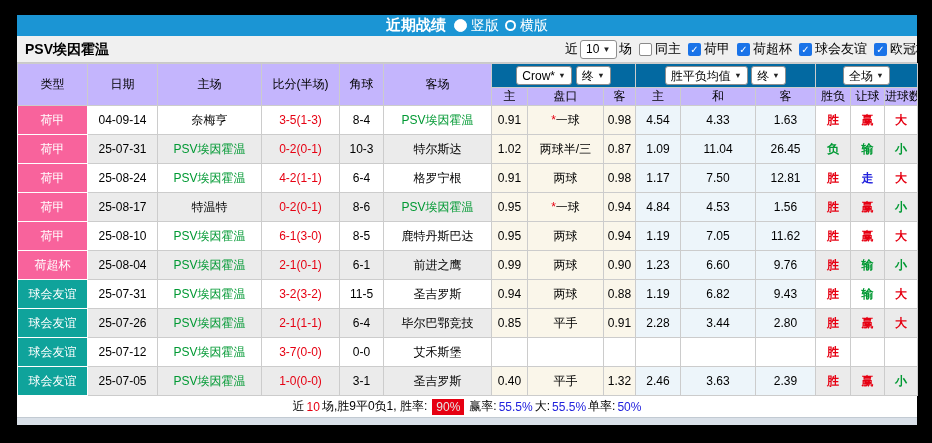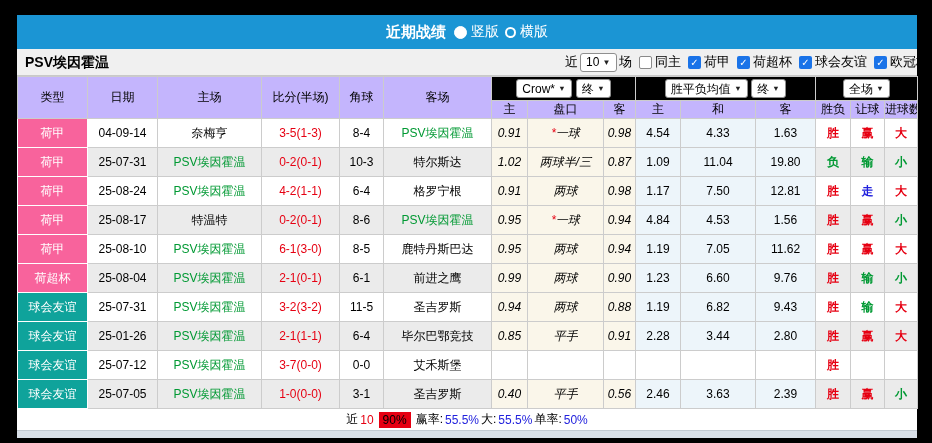--- a/index.html
+++ b/index.html
@@ -1,21 +1,21 @@
 <!DOCTYPE html>
 <html><head>
 <meta charset="utf-8">
 <style>
   * { box-sizing: border-box; margin: 0; padding: 0; }
   html,body { width: 932px; height: 443px; }
   body { background:#000; position:relative; font-family:"Liberation Sans",sans-serif; overflow:hidden; }
   .frame { position:absolute; left:17px; top:15px; width:900px; background:#fff; }
 
   
-  .titlebar { height:34px; background:#1b95d4; color:#fff; display:flex; align-items:center; justify-content:center; font-size:14px;text-align:right; }
+  .titlebar { height:21px; background:#1b95d4; color:#fff; display:flex; align-items:center; justify-content:center; font-size:14px;text-align:right; }
   .titlebar .title { font-weight:bold; font-size:15px; margin-right:2px; }
   .radio { width:11px; height:11px; border-radius:50%; display:inline-block; margin:0 4px 0 6px; }
   .radio.checked { background:#fff; border:1px solid #fff; width:13px; height:13px; }
   .radio.unchecked { border:2px solid #fff; background:transparent; }
 
   
   .filterbar { height:27px; background:#f0f0f0; position:relative; border-bottom:1px solid #c9c9c9; font-size:13px; }
   .team-title { position:absolute; left:8px; top:5px; font-weight:bold; font-size:14px; color:#000; }
   .filters { position:absolute; left:548px; top:0; height:100%; display:flex; align-items:center; gap:2px; white-space:nowrap; }
   .cb { width:13px; height:13px; background:#1a73e8; color:#fff; font-size:10px; line-height:13px; text-align:center; display:inline-block; border-radius:2px; margin-left:5px; cursor:pointer; }
@@ -26,41 +26,41 @@
   .sel { position:relative; display:inline-block; }
   .sel select { appearance:none; -webkit-appearance:none; -moz-appearance:none; border:1px solid #8f8f8f; border-radius:3px; background:#fff; font-size:12px; padding:1px 16px 1px 5px; height:19px; font-family:"Liberation Sans",sans-serif; }
   .sel::after { content:"▼"; position:absolute; right:4px; top:50%; transform:translateY(-50%) scale(.62); pointer-events:none; color:#222; }
 
   
   table { border-collapse:collapse; width:900px; table-layout:fixed; font-size:12px; text-align:center; color:#000; }
   th, td { border:1px solid #ccc; overflow:hidden; white-space:nowrap; }
   thead th { background:#c4b5fd; font-weight:normal; }
   tr.h1 th { height:24px; }
   tr.h2 th { height:14px; font-size:12px; }
-  tr.h1 th.grp { background:#000000; }
+  tr.h1 th.grp { background:#0369a1; }
   tbody td { height:29px; }
   tbody tr.alt td { background:#ebebeb; }
   td.type { padding:0; border-color:#fff; }
   .badge { display:block; height:28px; line-height:28px; color:#fff; font-size:12px; }
   .badge.pink { background:#f8639c; }
   .badge.teal { background:#0fa39b; }
   td.team.self { color:#009933; }
   td.score { color:#e60012; }
-  tbody td.odds { background:#faf6ea !important;font-style:italic; }
+  tbody td.odds { background:#faf6ea !important; }
   tbody td.avg { background:#edf5fa !important; }
   td .star { color:#e60012; }
   td.res { font-weight:bold; }
   .red { color:#e60012; }
   .green { color:#009933; }
   .blue { color:#2222dd; }
 
   
   .footer { height:21px; display:flex; align-items:center; justify-content:center; font-size:12px; background:#fff; }
   .footer span { margin:0 1px; }
-  .footer .badge-pct { background:#e60012; color:#000000; padding:1px 4px; margin:0 4px; }
+  .footer .badge-pct { background:#e60012; color:#e5e5e5; padding:1px 4px; margin:0 4px; }
   .scrollstrip { height:8px; background:#d9e0e8; border-top:1px solid #c2cad2; }
 </style>
 </head>
 <body>
 
 <div class="frame">
 
   <div class="titlebar">
     <span class="title">近期战绩</span>
     <span class="radio checked"></span>
@@ -166,21 +166,21 @@
           <td>25-07-31</td>
           <td class="team self">PSV埃因霍温</td>
           <td class="score">0-2(0-1)</td>
           <td>10-3</td>
           <td class="team">特尔斯达</td>
           <td class="odds">1.02</td>
           <td class="odds">两球半/三</td>
           <td class="odds">0.87</td>
           <td class="avg">1.09</td>
           <td class="avg">11.04</td>
-          <td class="avg">19.80</td>
+          <td class="avg">26.45</td>
           <td class="res green">负</td>
           <td class="res green">输</td>
           <td class="res green">小</td>
         </tr>
         <tr>
           <td class="type">
             <span class="badge pink">荷甲</span>
           </td>
           <td>25-08-24</td>
           <td class="team self">PSV埃因霍温</td>
@@ -270,21 +270,21 @@
           <td class="avg">6.82</td>
           <td class="avg">9.43</td>
           <td class="res red">胜</td>
           <td class="res green">输</td>
           <td class="res red">大</td>
         </tr>
         <tr class="alt">
           <td class="type">
             <span class="badge teal">球会友谊</span>
           </td>
-          <td>25-01-26</td>
+          <td>25-07-26</td>
           <td class="team self">PSV埃因霍温</td>
           <td class="score">2-1(1-1)</td>
           <td>6-4</td>
           <td class="team">毕尔巴鄂竞技</td>
           <td class="odds">0.85</td>
           <td class="odds">平手</td>
           <td class="odds">0.91</td>
           <td class="avg">2.28</td>
           <td class="avg">3.44</td>
           <td class="avg">2.80</td>
@@ -315,34 +315,35 @@
           <td class="type">
             <span class="badge teal">球会友谊</span>
           </td>
           <td>25-07-05</td>
           <td class="team self">PSV埃因霍温</td>
           <td class="score">1-0(0-0)</td>
           <td>3-1</td>
           <td class="team">圣吉罗斯</td>
           <td class="odds">0.40</td>
           <td class="odds">平手</td>
-          <td class="odds">0.56</td>
+          <td class="odds">1.32</td>
           <td class="avg">2.46</td>
           <td class="avg">3.63</td>
           <td class="avg">2.39</td>
           <td class="res red">胜</td>
           <td class="res red">赢</td>
           <td class="res green">小</td>
         </tr>
       </tbody>
   </table>
 
   <div class="footer">
       <span class="">近</span>
       <span class="red">10</span>
+      <span class="">场,胜9平0负1, 胜率:</span>
       <span class="badge-pct">90%</span>
       <span class="">赢率:</span>
       <span class="blue">55.5%</span>
       <span class="">大:</span>
       <span class="blue">55.5%</span>
       <span class="">单率:</span>
       <span class="blue">50%</span>
     </div>
   <div class="scrollstrip"></div>
 </div>

